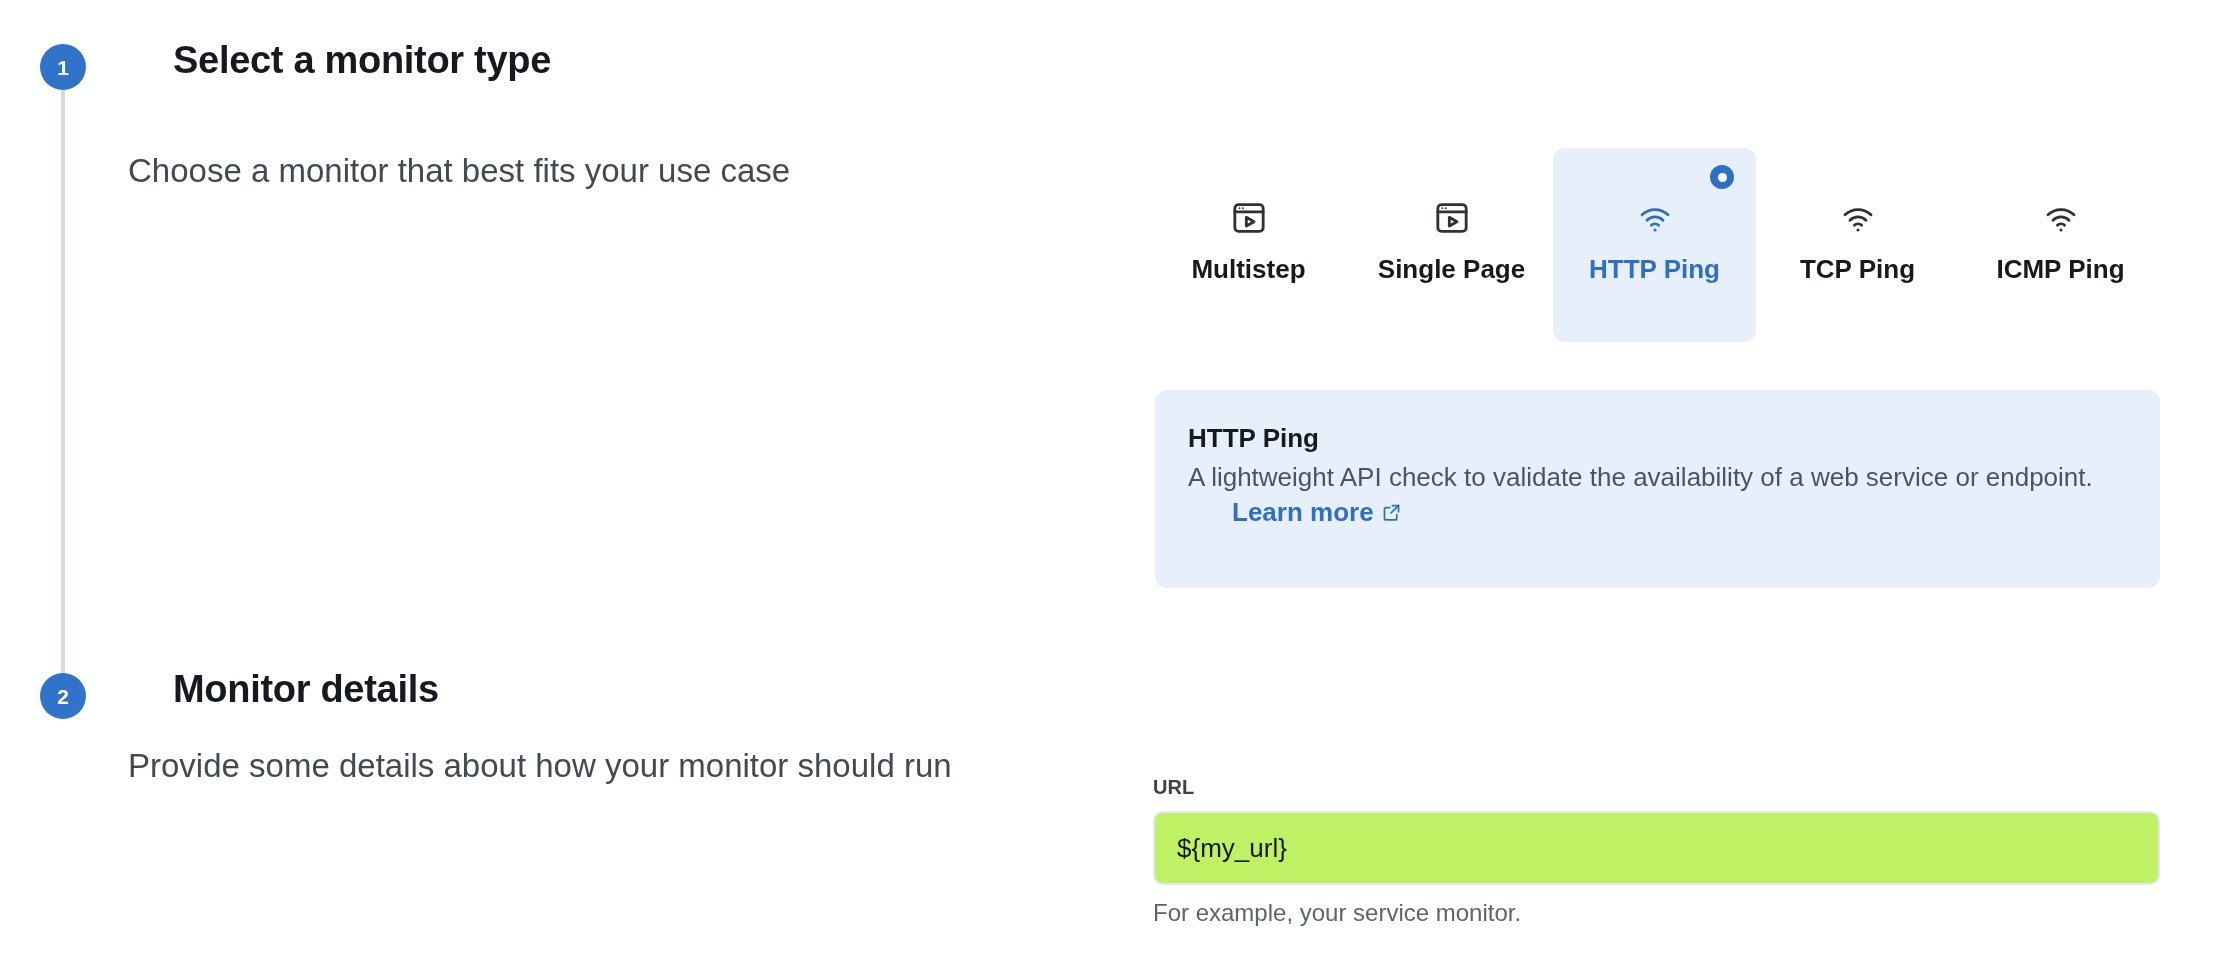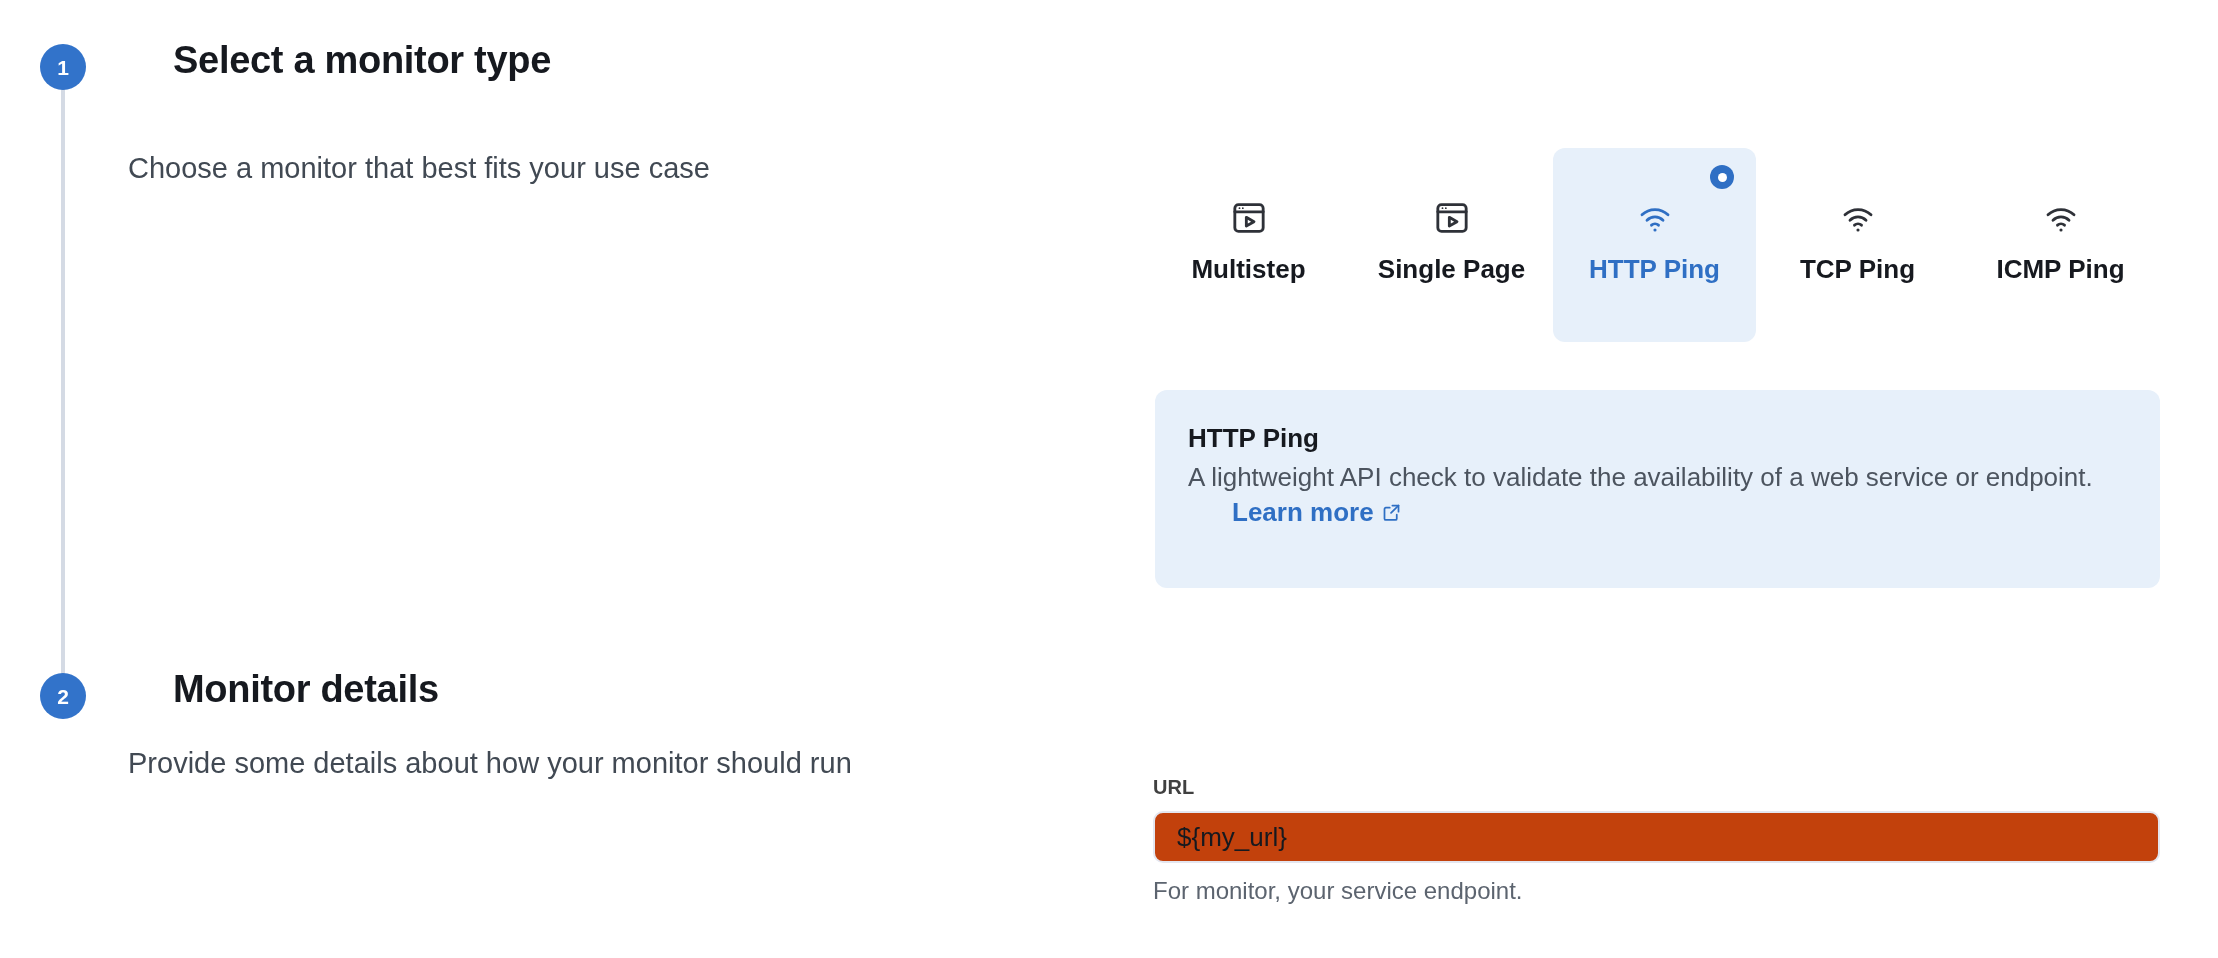--- a/index.html
+++ b/index.html
@@ -58,21 +58,21 @@
     letter-spacing: -0.3px;
     white-space: nowrap;
     margin-left: 45px;
   }
   .step-title.t1 { top: 39px; }
   .step-title.t2 { top: 668px; }
 
   .step-sub {
     position: absolute;
     left: 128px;
-    font-size: 29px;
+    font-size: 33px;
     color: #414953;
     white-space: nowrap;
   }
   .step-sub.p1 { top: 152px; }
   .step-sub.p2 { top: 747px; }
 
   
   .type-tabs {
     position: absolute;
     left: 1147px;
@@ -182,22 +182,22 @@
     width: 1007px;
   }
   .field-label {
     font-size: 20px;
     font-weight: bold;
     color: #404040;
     margin-bottom: 12px;
   }
   .field-input {
     width: 1007px;
-    height: 52px;
-    background: #c2410c;
+    height: 74px;
+    background: #bef264;
     border: 2px solid #e4e6ef;
     border-radius: 10px;
     font-family: "Liberation Sans", sans-serif;
     font-size: 26px;
     color: #16191f;
     padding: 0 22px;
     outline: none;
   }
   .field-hint {
     margin-top: 14px;
@@ -301,16 +301,16 @@
           <path d="M20 4l-8.5 8.5"></path>
           <path d="M18 14.5V19a1.5 1.5 0 0 1-1.5 1.5h-11A1.5 1.5 0 0 1 4 19V8a1.5 1.5 0 0 1 1.5-1.5H10"></path>
         </svg>
       </span>
     </div>
   </div>
 
   <div class="field-block">
     <div class="field-label">URL</div>
     <input class="field-input" type="text" value="${my_url}" style="">
-    <div class="field-hint">For monitor, your service endpoint.</div>
+    <div class="field-hint">For example, your service monitor.</div>
   </div>
 
 </div>
 
 </body></html>

